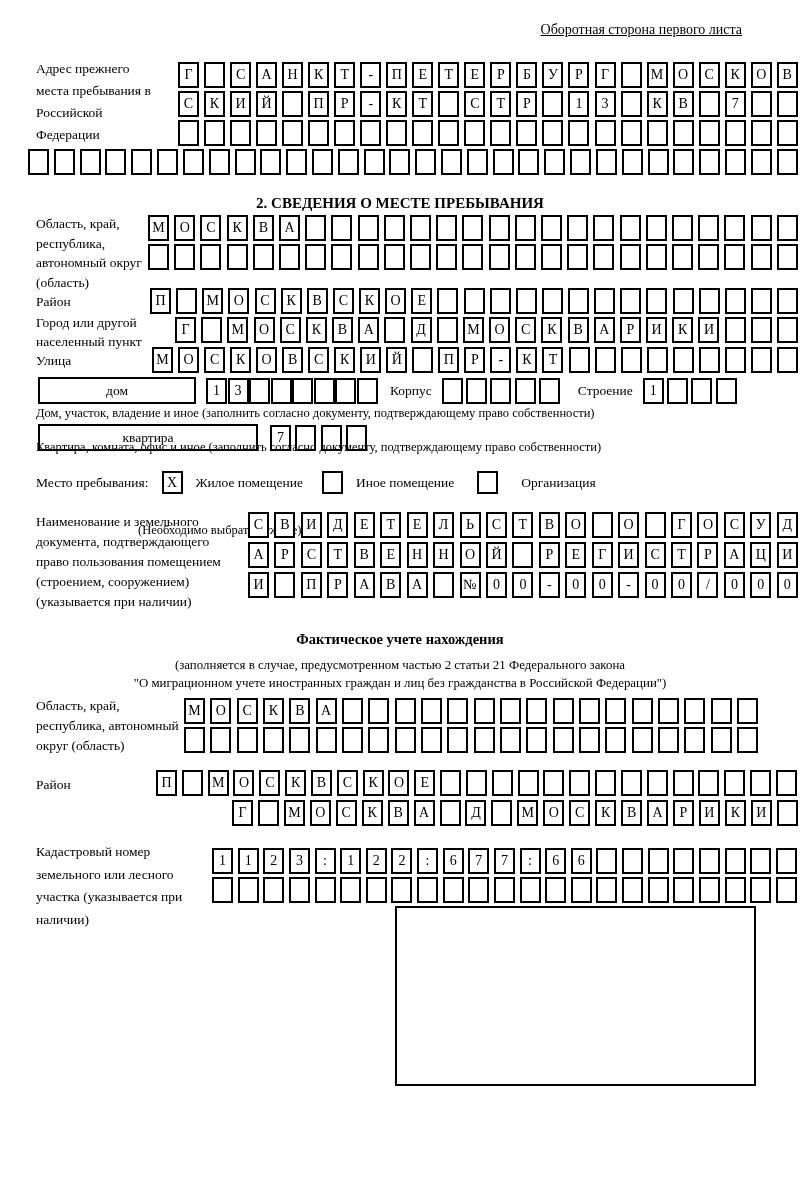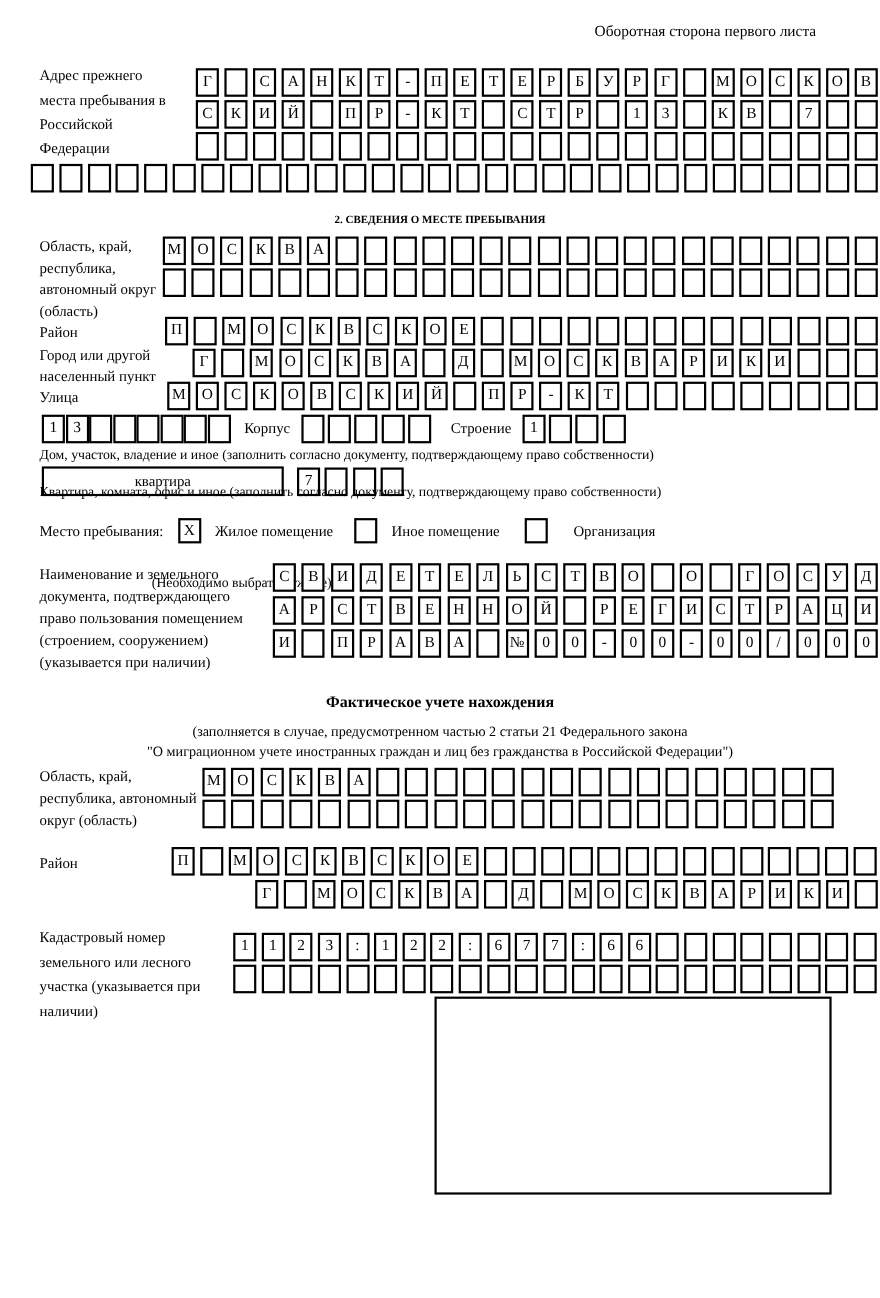--- a/index.html
+++ b/index.html
@@ -4,21 +4,21 @@
 <style>
   html,body { margin:0; padding:0; background:#ffffff; }
   .page {
     position:relative; width:800px; height:1180px; background:#ffffff;
     font-family:"Liberation Serif","DejaVu Serif",serif; color:#000;
     overflow:hidden;
   }
   .abs { position:absolute; }
   .lbl { position:absolute; font-size:13.5px; line-height:22px; }
   .small { font-size:12.5px; }
-  .title { position:absolute; left:0; width:100%; text-align:center; font-weight:bold; font-size:10px; }
+  .title { position:absolute; left:0; width:100%; text-align:center; font-weight:bold; font-size:15px; }
   .note-c { position:absolute; left:0; width:100%; text-align:center; font-size:12.6px; }
   .cells { position:absolute; display:flex; justify-content:space-between; }
   .cells-i { display:flex; justify-content:space-between; }
   .cell {
     box-sizing:border-box; width:21px; height:26px; border:2px solid #000;
     display:flex; align-items:center; justify-content:center;
     font-size:14px; line-height:1; background:#fff;
   }
   .wbox {
     box-sizing:border-box; border:2px solid #000; height:27px;
@@ -29,21 +29,21 @@
     display:flex; align-items:center; justify-content:center; font-size:14px; background:#fff;
   }
   .flexrow { position:absolute; display:flex; align-items:center; }
   .bigbox { position:absolute; border:2px solid #000; background:#fff; }
 </style>
 </head>
 <body>
 
 <div class="page">
 
-  <div class="abs" style="top:22px; right:58px; font-size:14px;">Оборотная сторона первого листа</div>
+  <div class="abs" style="top:22px; right:58px; font-size:14px;text-decoration:underline;">Оборотная сторона первого листа</div>
 
   <div class="lbl" style="left:36px; top:58px; width:126px;">Адрес прежнего места пребывания в Российской Федерации</div>
   <div class="cells" style="left:178px; top:62px; width:620px;">
       <span class="cell">Г</span>
       <span class="cell"></span>
       <span class="cell">С</span>
       <span class="cell">А</span>
       <span class="cell">Н</span>
       <span class="cell">К</span>
       <span class="cell">Т</span>
@@ -288,20 +288,21 @@
       <span class="cell"></span>
       <span class="cell"></span>
       <span class="cell"></span>
       <span class="cell"></span>
       <span class="cell"></span>
       <span class="cell"></span>
       <span class="cell"></span>
     </div>
 
   <div class="flexrow" style="left:38px; top:377px; gap:10px;">
+    <div class="wbox" style="width:158px;">дом</div>
     <div class="cells-i" style="width:172px;">
         <span class="cell">1</span>
         <span class="cell">3</span>
         <span class="cell"></span>
         <span class="cell"></span>
         <span class="cell"></span>
         <span class="cell"></span>
         <span class="cell"></span>
         <span class="cell"></span>
       </div>

